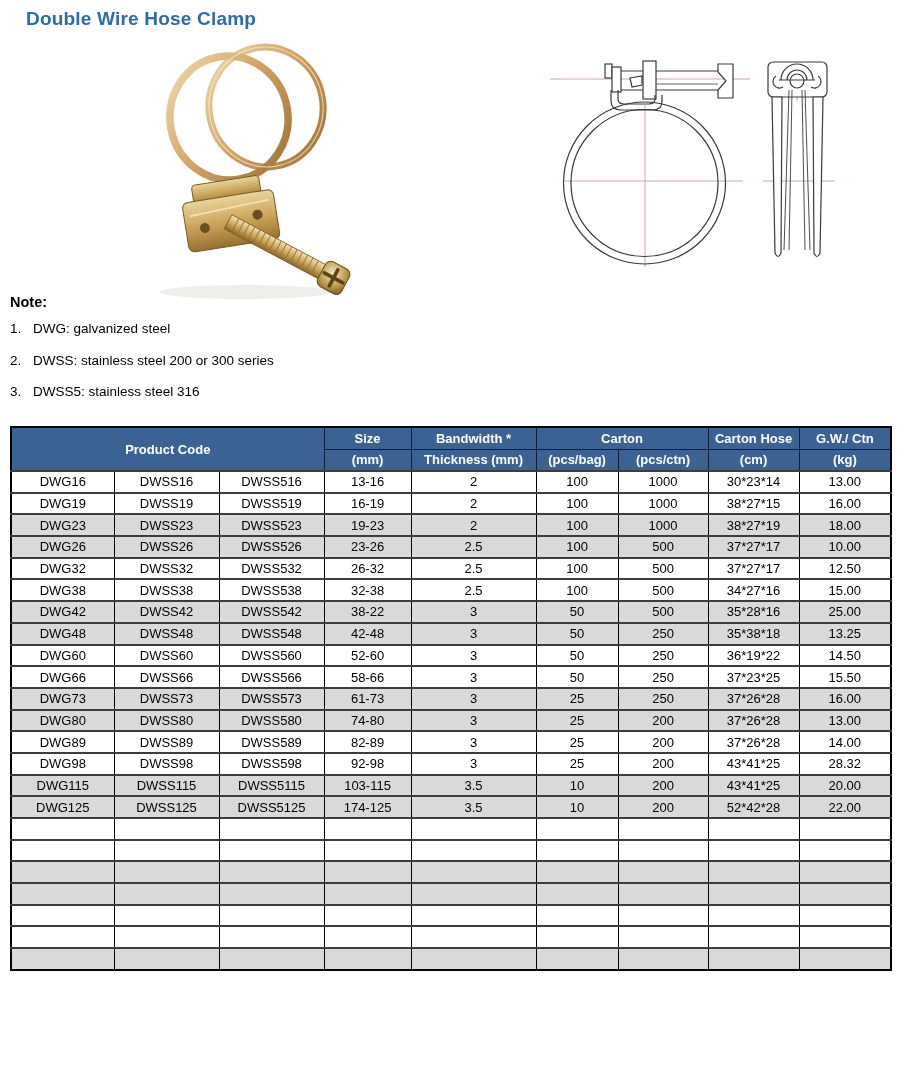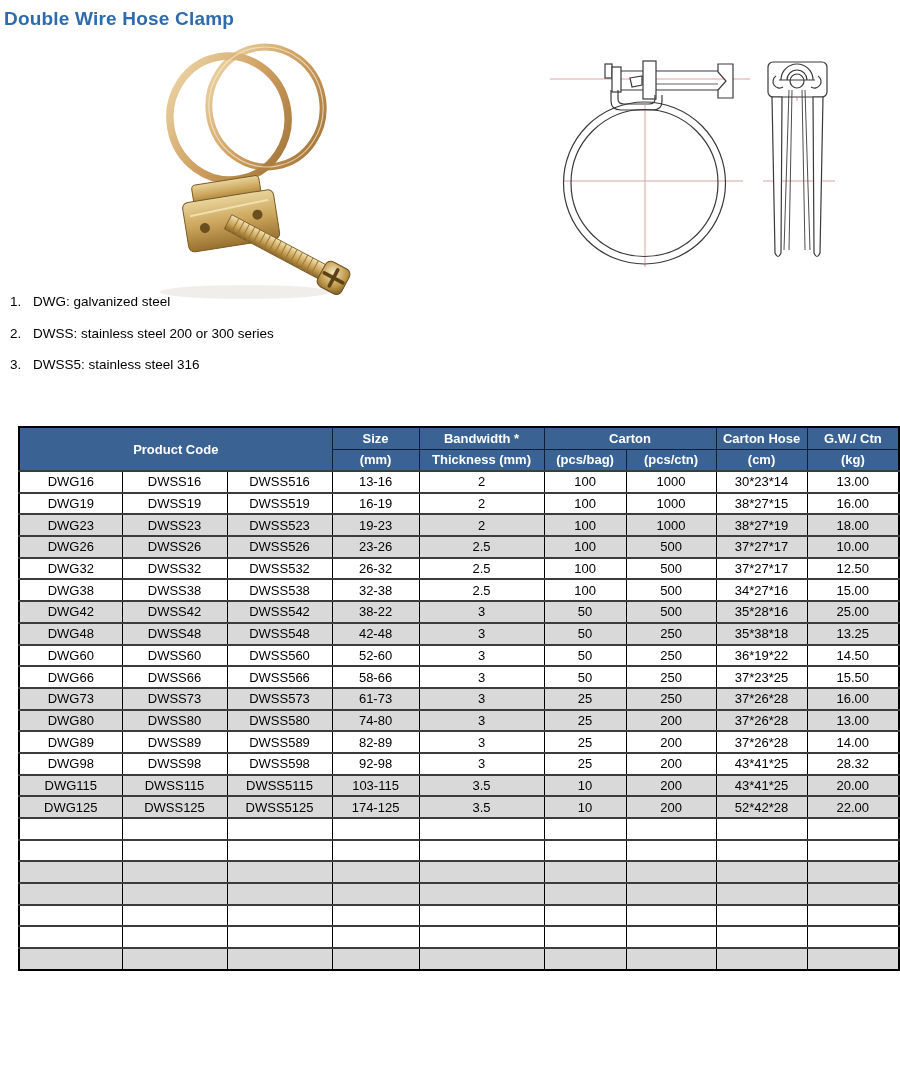--- a/index.html
+++ b/index.html
@@ -1,31 +1,31 @@
 <!DOCTYPE html>
 <html><head>
 <meta charset="utf-8">
 <style>
   * { margin:0; padding:0; box-sizing:border-box; }
   html,body { width:900px; height:1091px; background:#ffffff;
     font-family:"Liberation Sans", sans-serif; color:#000; }
   body { position:relative; overflow:hidden; }
 
-  .page-title { position:absolute; left:4px; top:8px;
+  .page-title { position:absolute; left:26px; top:8px;
     font-size:19px; font-weight:bold; color:#2d6bad; letter-spacing:0.2px; }
 
   .photo-wrap { position:absolute; left:125px; top:40px; width:275px; height:262px; }
   .drawing-wrap { position:absolute; left:545px; top:45px; width:345px; height:235px; }
 
   .notes { position:absolute; left:10px; top:294px; width:500px; }
   .notes-heading { font-size:14.5px; font-weight:bold; margin-bottom:11px; }
   .note-item { display:flex; font-size:13.5px; margin-bottom:16.5px; }
   .note-item .num { width:23px; flex:0 0 23px; }
 
-  .table-wrap { position:absolute; left:18px; top:426px; width:696px; }
+  .table-wrap { position:absolute; left:10px; top:426px; width:696px; }
   table.spec { width:880px; table-layout:fixed; border-collapse:collapse;
     border:2px solid #000; }
   table.spec th { background:#3a6394; color:#fff; font-weight:bold;
     font-size:13px; text-align:center; border:1px solid #0e1e38;
     height:22px; padding:0 2px; }
   table.spec thead { border-bottom:2px solid #000; }
   table.spec td { font-size:13px; text-align:center; height:21.7px;
     padding:0 2px; border-left:1px solid #000; border-right:1px solid #000;
     border-top:2px solid #3c3c3c; border-bottom:1px solid #000;
     overflow:hidden; white-space:nowrap; }
@@ -138,20 +138,21 @@
       <path d="M242,35 A10,10 0 0 1 262,35"></path>
       <circle cx="252" cy="36" r="7"></circle>
       <line x1="234" y1="35" x2="270" y2="35"></line>
       <path d="M231,31 A6.5,6.5 0 0 0 238,42"></path>
       <path d="M273,31 A6.5,6.5 0 0 1 266,42"></path>
     </g>
   </svg>
 </div>
 
 <div class="notes">
+  <div class="notes-heading">Note:</div>
   <div class="note-item">
     <span class="num">1.</span>
     <span>DWG: galvanized steel</span>
   </div>
   <div class="note-item">
     <span class="num">2.</span>
     <span>DWSS: stainless steel 200 or 300 series</span>
   </div>
   <div class="note-item">
     <span class="num">3.</span>

